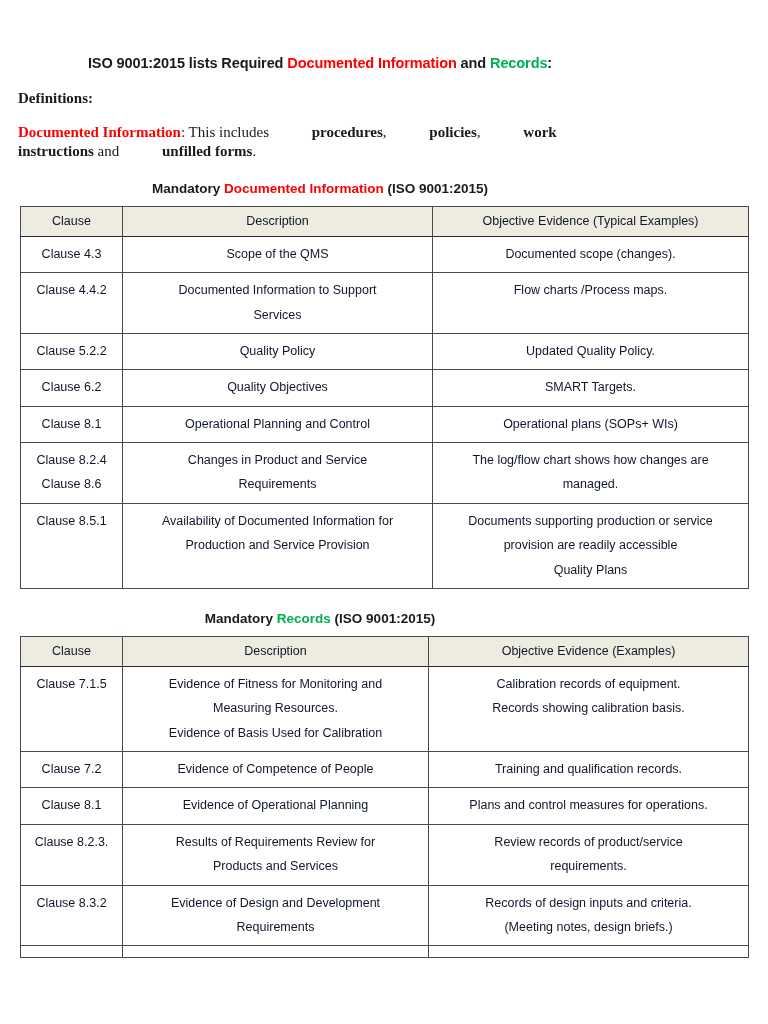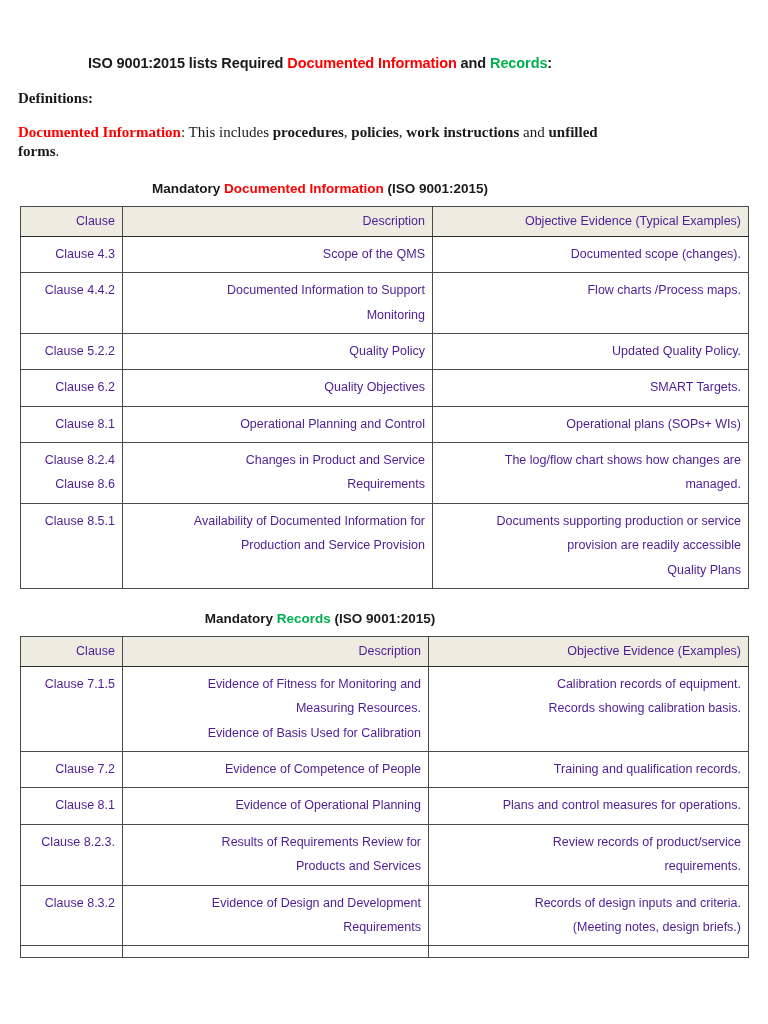--- a/index.html
+++ b/index.html
@@ -53,21 +53,21 @@
     line-height: 1.25;
   }
   .def-line .term-red {
     color: #ff0000;
     font-weight: bold;
   }
   .def-line .term-green {
     color: #00b050;
     font-weight: bold;
   }
-  .def-line b { font-weight: bold; }
+  .def-line b { font-weight: bold; margin-left: 39px; }
 
   
   .section-caption {
     text-align: center;
     font-family: "Liberation Sans", sans-serif;
     font-weight: bold;
     font-size: 13.5px;
     margin: 0;
     line-height: 1.2;
   }
@@ -82,24 +82,24 @@
     table-layout: fixed;
     font-family: "Liberation Sans", sans-serif;
     font-size: 12.5px;
     margin-top: 9px;
     border: 1.6px solid #2b2b2b;
   }
   table.iso td, table.iso th {
     border: 1px solid #4a4a4a;
     padding: 5px 7px 6px 7px;
     vertical-align: top;
-    text-align: right;
+    text-align: center;
     font-weight: normal;
     line-height: 1.95;
-    color: #4c1d95;
+    color: #0f172a;
   }
   table.iso thead th {
     background: #eeece1;
     border-bottom: 1.6px solid #2b2b2b;
     line-height: 1.5;
     padding-top: 5px;
     padding-bottom: 5px;
   }
   
   .t1 col.c1 { width: 102px; }
@@ -158,21 +158,21 @@
             <td>
               <span class="ln">Documented scope (changes).</span>
             </td>
           </tr>
           <tr>
             <td>
               <span class="ln">Clause 4.4.2</span>
             </td>
             <td>
               <span class="ln">Documented Information to Support</span>
-              <span class="ln">Monitoring</span>
+              <span class="ln">Services</span>
             </td>
             <td>
               <span class="ln">Flow charts /Process maps.</span>
             </td>
           </tr>
           <tr>
             <td>
               <span class="ln">Clause 5.2.2</span>
             </td>
             <td>

